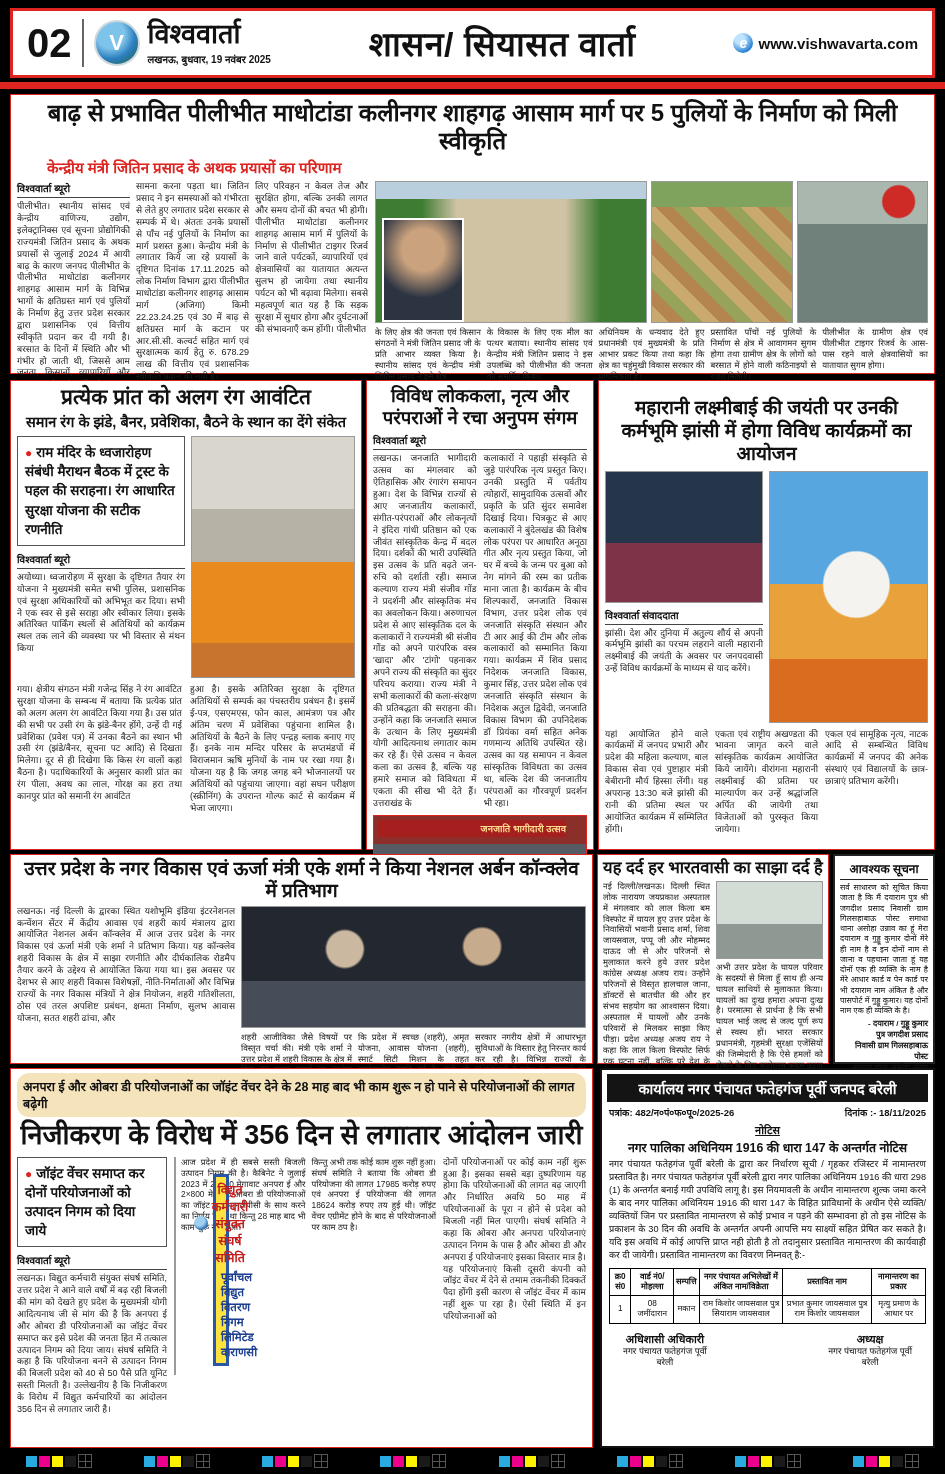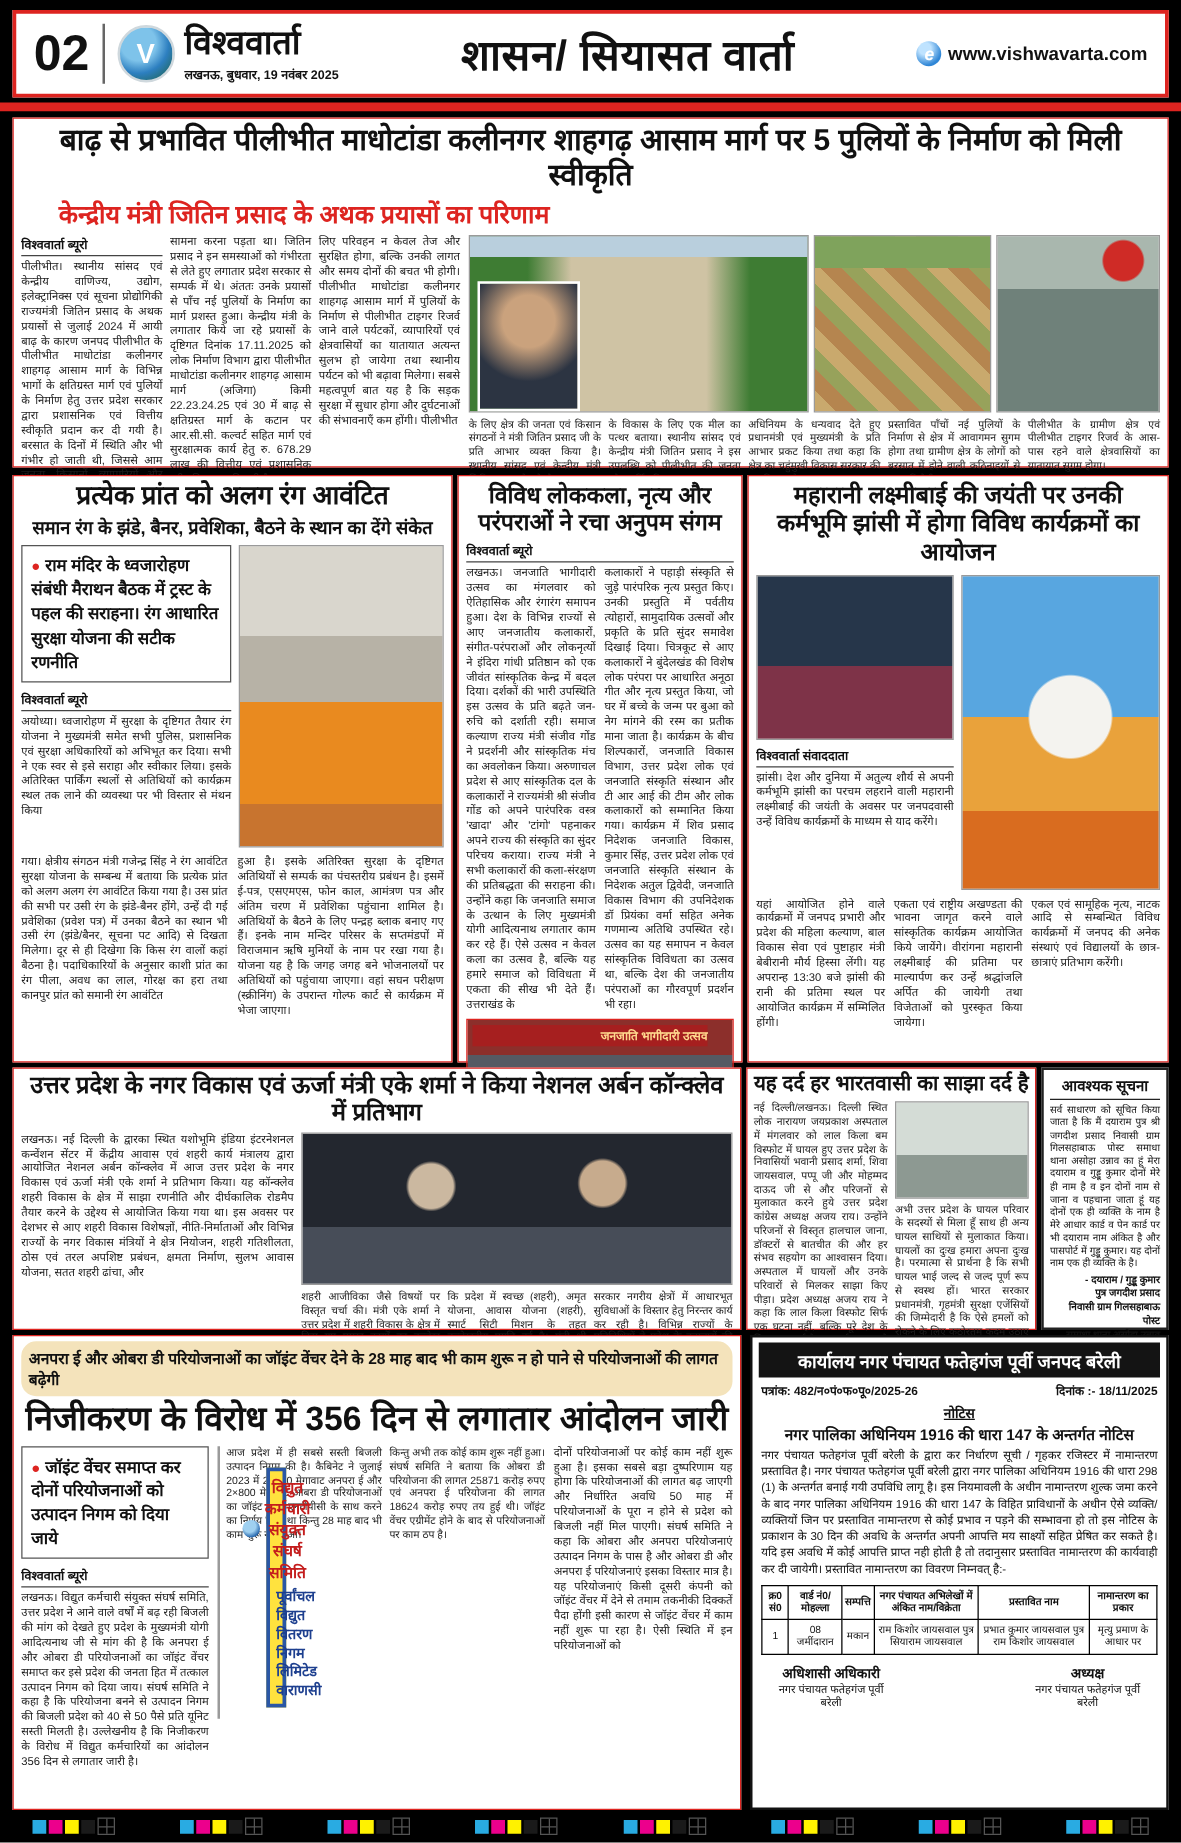--- a/index.html
+++ b/index.html
@@ -23,21 +23,21 @@
   .masthead{font-size:27px;font-weight:bold;line-height:1.05;}
   .dateline{font-size:10px;font-weight:bold;margin-top:3px;}
   .section-title{flex:1;text-align:center;font-size:34px;font-weight:bold;letter-spacing:.5px;}
   .website{font-size:15px;font-weight:bold;display:flex;align-items:center;gap:5px;}
   .e-icon{width:20px;height:20px;border-radius:50%;background:radial-gradient(circle at 35% 30%,#bfe3ff 0 25%,#2f86d6 70%);
           color:#fff;font-weight:bold;font-style:italic;display:flex;align-items:center;justify-content:center;font-size:14px;}
   .header-rule{left:0;top:82px;width:945px;height:7px;background:#dd2420;}
   
   .flood{left:10px;top:94px;width:925px;height:280px;padding:4px 6px;}
   .flood-head{font-size:24px;font-weight:bold;text-align:center;line-height:1.15;}
-  .flood-sub{font-size:20px;font-weight:bold;color:#dd2420;margin:3px 0 4px 30px;}
+  .flood-sub{font-size:15px;font-weight:bold;color:#dd2420;margin:3px 0 4px 30px;}
   .flood-body{display:flex;gap:6px;}
   .flood-left{display:flex;gap:6px;width:352px;}
   .flood-left .fcol{width:113px;}
   .flood-right{flex:1;display:flex;flex-direction:column;gap:4px;}
   .flood-photos{display:flex;gap:4px;height:142px;}
   .road-photo{width:272px;height:142px;position:relative;
       background:linear-gradient(180deg,#b9cfdd 0 12%,rgba(0,0,0,0) 12%),
                  linear-gradient(90deg,#3e7c33 0 17%,#cfc3a4 30% 70%,#3e7c33 83%);}
   .inset-portrait{position:absolute;left:6px;bottom:0;width:78px;height:100px;border:2px solid #fff;
       background:radial-gradient(circle at 50% 30%,#caa27d 0 26%,#2c3442 60%);}
@@ -65,21 +65,21 @@
   .lokkala{left:366px;top:380px;width:228px;height:470px;padding:4px 6px;}
   .lok-head{font-size:18.5px;font-weight:bold;text-align:center;line-height:1.2;}
   .lok-byline{margin-top:4px;}
   .lok-cols{display:flex;gap:7px;}
   .lok-cols div{flex:1;}
   .stage-photo{margin-top:5px;height:178px;border:1.5px solid #dd2420;position:relative;
       background:linear-gradient(180deg,#8c2f2b 0 16%,#555a63 16% 74%,#cfd2d6 74%);}
   .stage-banner{position:absolute;top:4px;left:4px;right:20px;background:#a61f1f;color:#ffd98e;
       font-size:9.5px;font-weight:bold;text-align:right;padding:2px 0;}
   
-  .jhansi{left:598px;top:380px;width:337px;height:470px;padding:4px 6px;}
+  .jhansi{left:598px;top:380px;width:337px;height:470px;padding:15px 6px;}
   .jh-head{font-size:19px;font-weight:bold;text-align:center;line-height:1.22;}
   .jh-row{display:flex;gap:6px;margin-top:5px;}
   .jh-left{width:158px;display:flex;flex-direction:column;}
   .woman-photo{width:158px;height:132px;background:linear-gradient(180deg,#26364a 0 55%,#7e3348 55%);}
   .jh-left .byline{margin-top:5px;}
   .rani-illustration{flex:1;height:252px;
       background:radial-gradient(circle at 55% 45%,#f4f3ef 0 20%,rgba(0,0,0,0) 21%),
                  linear-gradient(180deg,#58a6e0 0 45%,#e9a23b 45% 75%,#d96c1f 75%);}
   .jh-bottom{display:flex;gap:7px;margin-top:6px;}
   .jh-bottom div{flex:1;}
@@ -304,21 +304,21 @@
             <div class="banner-l1">
               <span class="banner-logo"></span>
               <span>विद्युत कर्मचारी संयुक्त संघर्ष समिति</span>
             </div>
             <div class="banner-l2">पूर्वांचल विद्युत वितरण निगम लिमिटेड</div>
             <div class="banner-l3">वाराणसी</div>
           </div>
         </div>
         <div class="an-under">
           <div class="col85">आज प्रदेश में ही सबसे सस्ती बिजली उत्पादन निगम की है। कैबिनेट ने जुलाई 2023 में 2×800 मेगावाट अनपरा ई और 2×800 मेगावाट ओबरा डी परियोजनाओं का जॉइंट वेंचर एनटीपीसी के साथ करने का निर्णय लिया था किन्तु 28 माह बाद भी काम शुरू नहीं हुआ।</div>
-          <div class="col85">किन्तु अभी तक कोई काम शुरू नहीं हुआ। संघर्ष समिति ने बताया कि ओबरा डी परियोजना की लागत 25871 करोड़ रुपए एवं अनपरा ई परियोजना की लागत 18624 करोड़ रुपए तय हुई थी। जॉइंट वेंचर एग्रीमेंट होने के बाद से परियोजनाओं पर काम ठप है।</div>
+          <div class="col85">किन्तु अभी तक कोई काम शुरू नहीं हुआ। संघर्ष समिति ने बताया कि ओबरा डी परियोजना की लागत 17985 करोड़ रुपए एवं अनपरा ई परियोजना की लागत 18624 करोड़ रुपए तय हुई थी। जॉइंट वेंचर एग्रीमेंट होने के बाद से परियोजनाओं पर काम ठप है।</div>
         </div>
       </div>
       <div class="an-rightcol col9">दोनों परियोजनाओं पर कोई काम नहीं शुरू हुआ है। इसका सबसे बड़ा दुष्परिणाम यह होगा कि परियोजनाओं की लागत बढ़ जाएगी और निर्धारित अवधि 50 माह में परियोजनाओं के पूरा न होने से प्रदेश को बिजली नहीं मिल पाएगी। संघर्ष समिति ने कहा कि ओबरा और अनपरा परियोजनाएं उत्पादन निगम के पास है और ओबरा डी और अनपरा ई परियोजनाएं इसका विस्तार मात्र है। यह परियोजनाएं किसी दूसरी कंपनी को जॉइंट वेंचर में देने से तमाम तकनीकी दिक्कतें पैदा होंगी इसी कारण से जॉइंट वेंचर में काम नहीं शुरू पा रहा है। ऐसी स्थिति में इन परियोजनाओं को</div>
     </div>
   </section>
 
   <section class="abs notice-box">
     <div class="office-band">कार्यालय नगर पंचायत फतेहगंज पूर्वी जनपद बरेली</div>
     <div class="ref-row">
       <span>पत्रांक: 482/न०पं०फ०पू०/2025-26</span>

